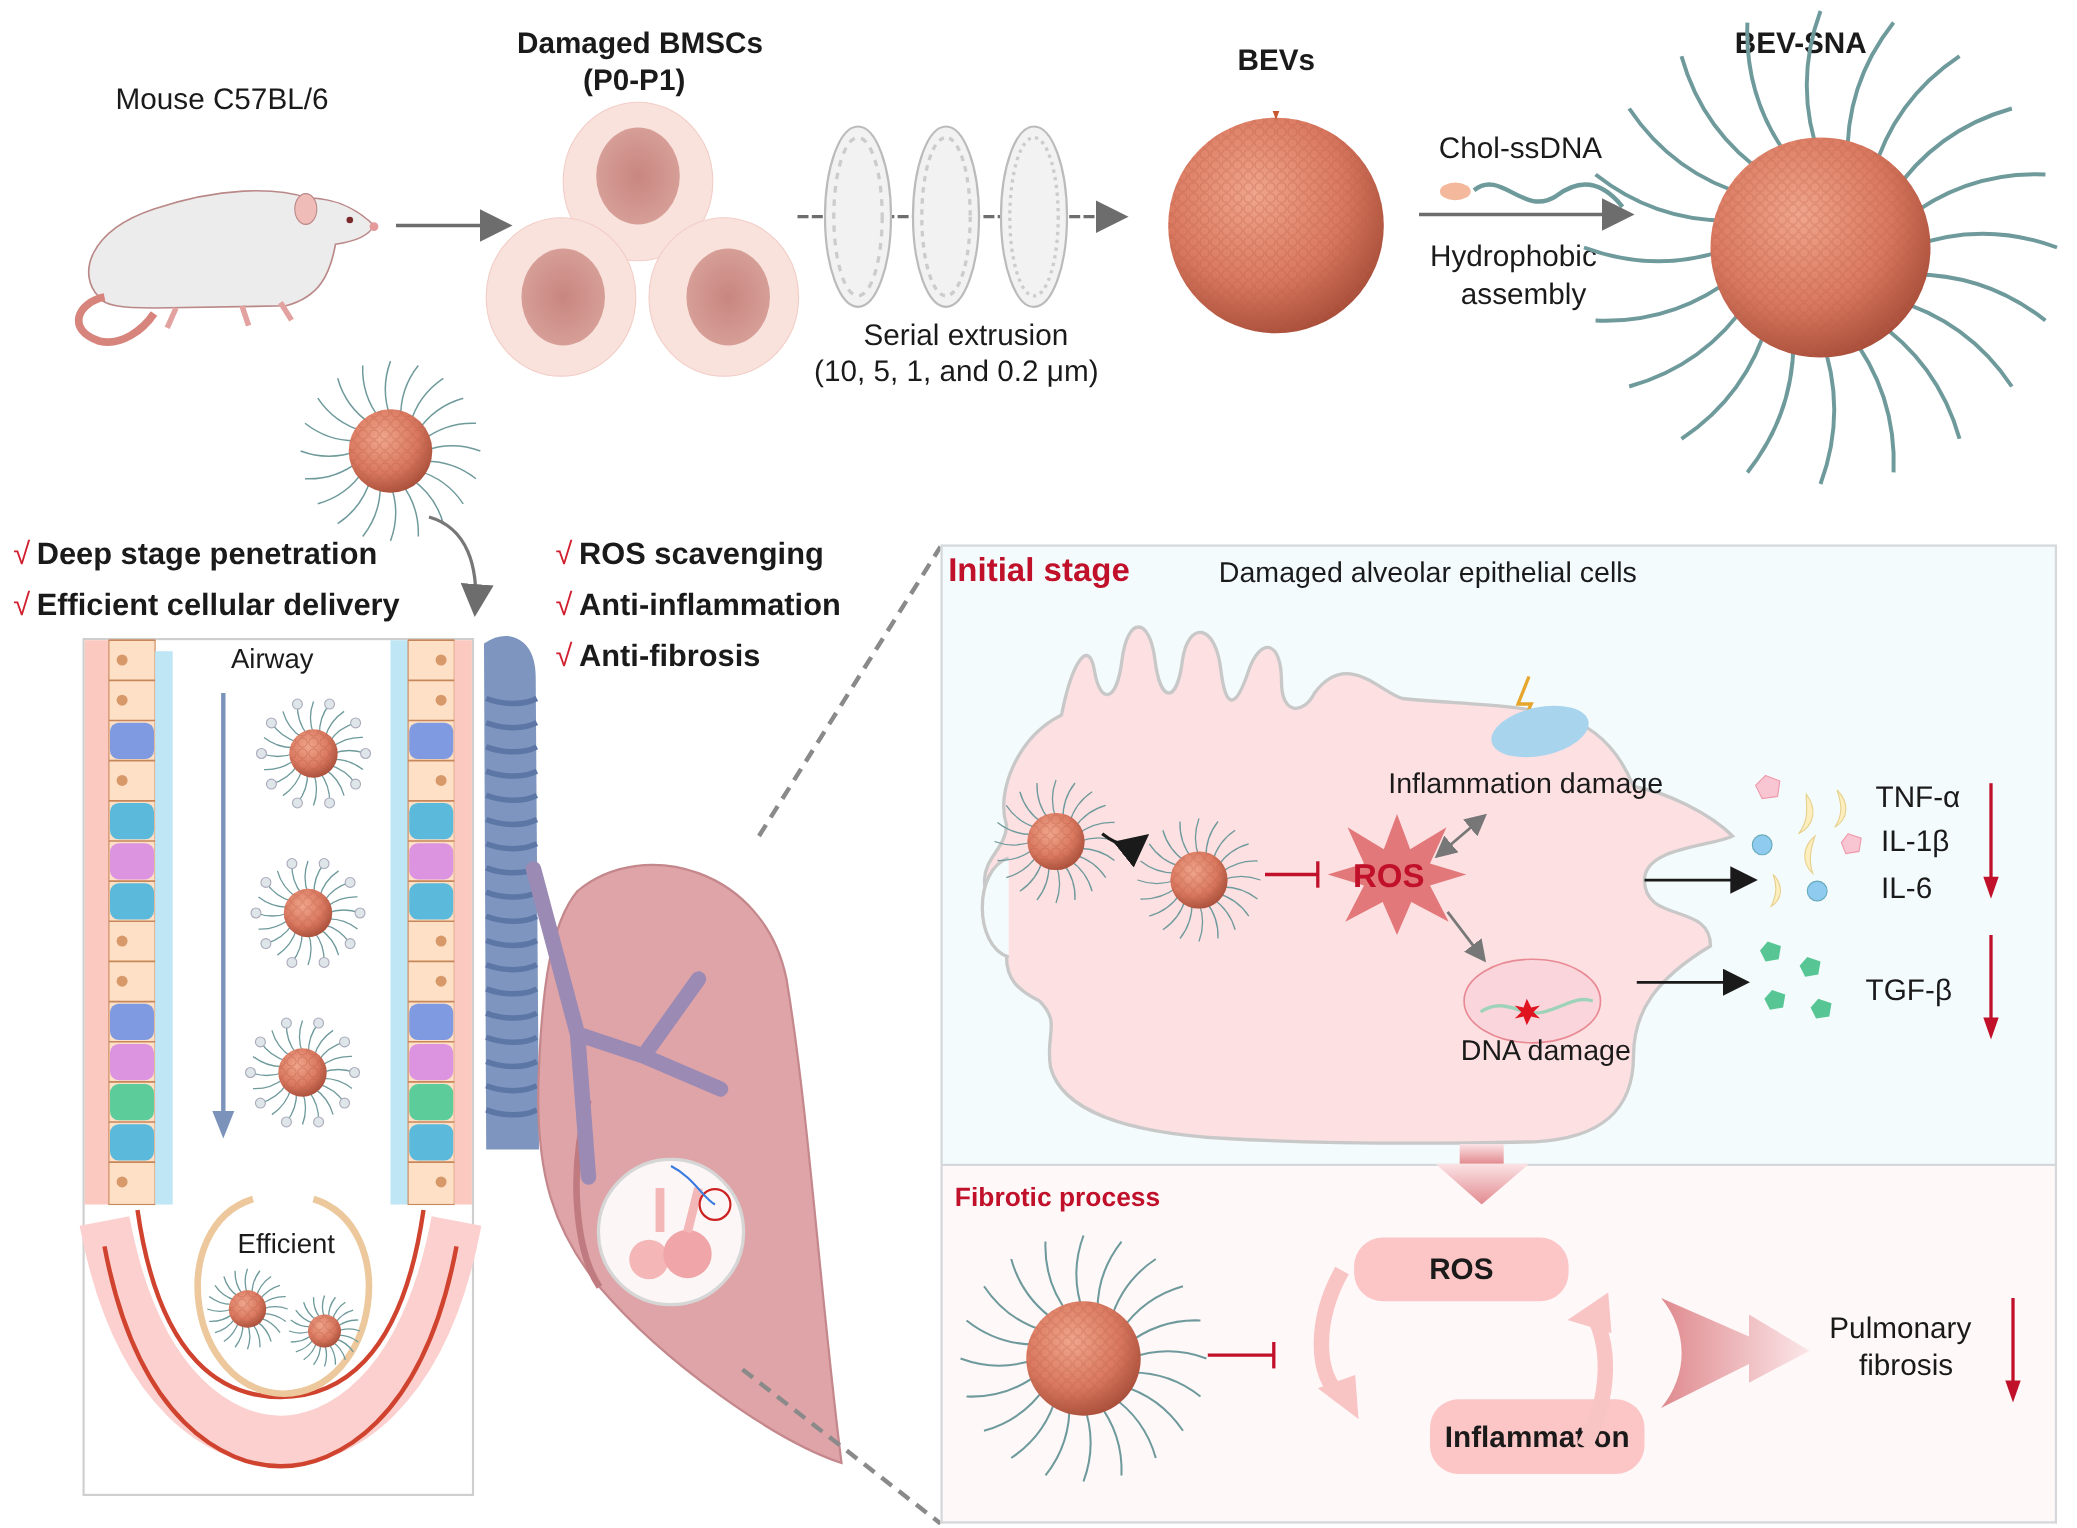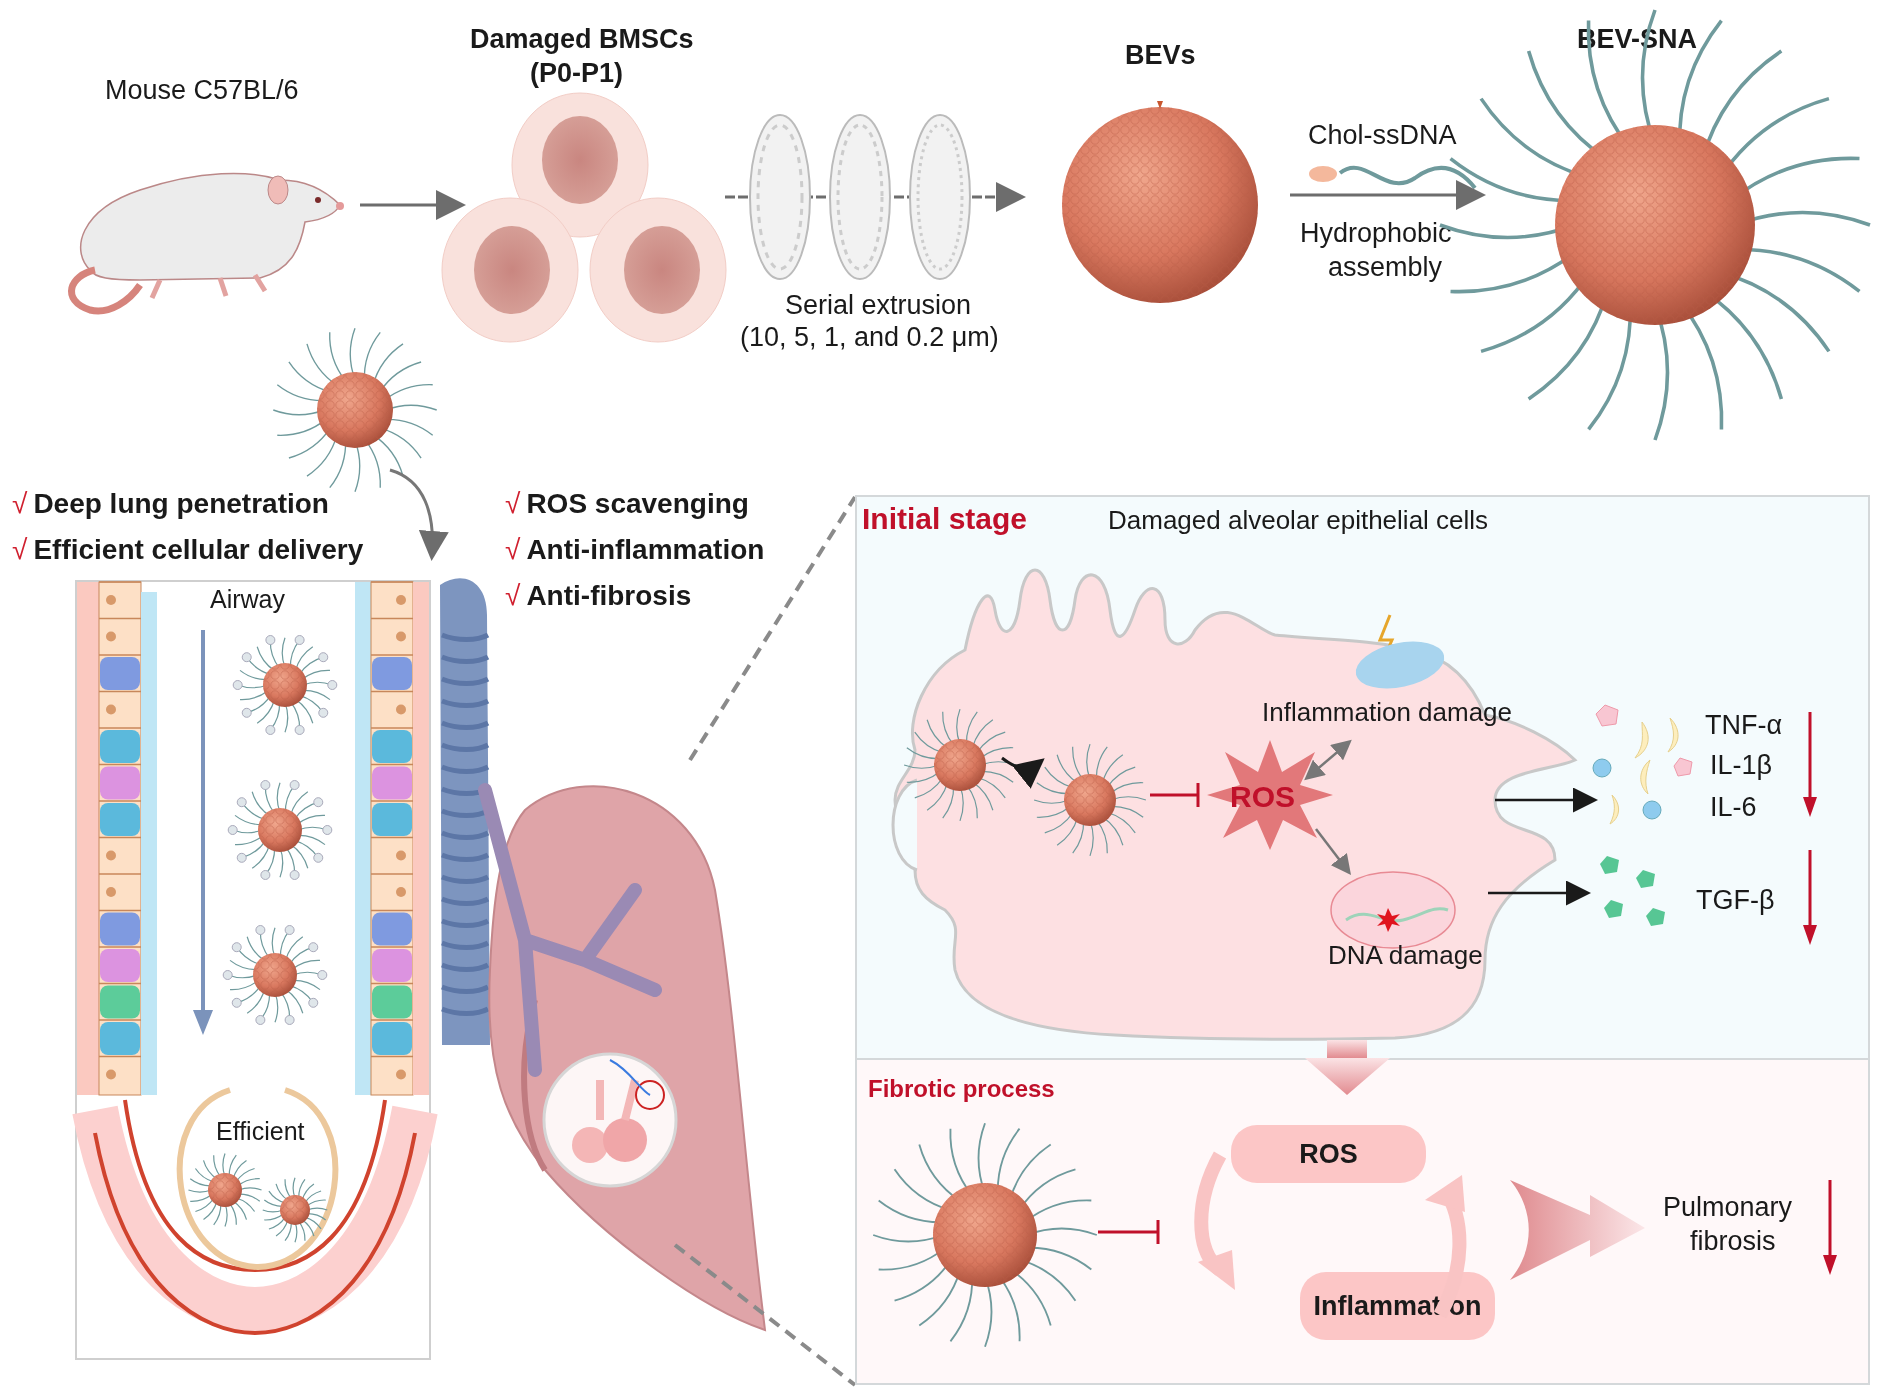--- a/index.html
+++ b/index.html
@@ -177,21 +177,21 @@
     <path d="M114.59411662899839,52.131328330308804 Q129.76144263793728,29.36897516244487 156.09668844043318,21.977944887704936" fill="none" stroke="#6f9a9c" stroke-width="1.3571428571428572"></path>
     <path d="M118.91211809537266,60.60588337100159 Q140.37105629178134,43.64456056048023 167.70131738131403,44.75331155956678" fill="none" stroke="#6f9a9c" stroke-width="1.3571428571428572"></path>
     <circle cx="90" cy="70" r="38" fill="url(#gSphere)"></circle>
     <circle cx="90" cy="70" r="38" fill="url(#pBeads)"></circle>
   </svg>
 <svg style="left:380px;top:455px" width="80" height="110">
   <path d="M10,15 C45,25 55,60 52,100" fill="none" stroke="#777" stroke-width="3" marker-end="url(#mGray)"></path>
 </svg>
 
 <div class="bullet" style="left:12px; top:488px;">
-  <span class="chk">√</span><span>Deep lung penetration</span>
+  <span class="chk">√</span><span>Deep stage penetration</span>
 </div>
 <div class="bullet" style="left:12px; top:534px;">
   <span class="chk">√</span><span>Efficient cellular delivery</span>
 </div>
 <div class="bullet" style="left:505px; top:488px;">
   <span class="chk">√</span><span>ROS scavenging</span>
 </div>
 <div class="bullet" style="left:505px; top:534px;">
   <span class="chk">√</span><span>Anti-inflammation</span>
 </div>

